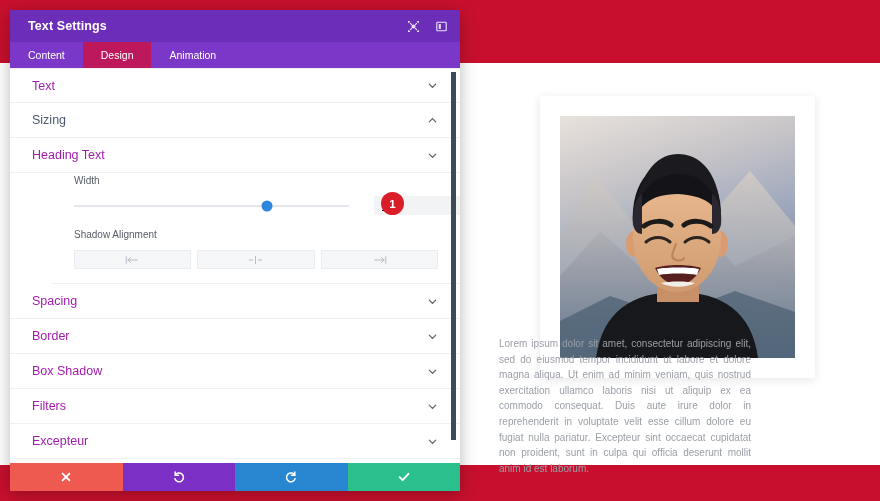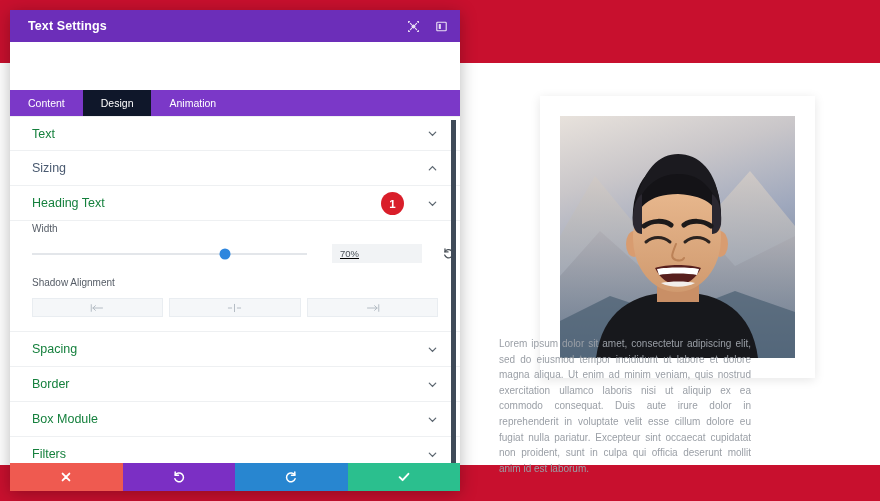--- a/index.html
+++ b/index.html
@@ -100,33 +100,32 @@
     opacity: 0.85;
   }
   .hdr-icon svg { display: block; }
 
   .modal-tabs {
     height: 26px;
     background: #7B38C8;
     display: flex;
     align-items: stretch;
     flex: 0 0 auto;
-    margin-top: 48px;
   }
 
   .tab {
     padding: 0 18px;
     display: flex;
     align-items: center;
     font-size: 10.5px;
     color: #ffffff;
     cursor: pointer;
     font-family: "Liberation Sans", sans-serif;
   }
-  .tab.active { background: #0f172a; }
+  .tab.active { background: #be185d; }
 
   .modal-body {
     flex: 1 1 auto;
     background: #ffffff;
     position: relative;
     overflow: hidden;
     border-left: 0;
   }
 
   .scroll-area {
@@ -142,33 +141,34 @@
     align-items: center;
     padding: 0 22px 0 22px;
     cursor: pointer;
     background: #ffffff;
   }
   .acc-row:first-child { border-top: 1px solid #eef0f2; }
 
   .acc-label {
     flex: 1 1 auto;
     font-size: 12.5px;
-    color: #15803d;
+    color: #a21caf;
     font-family: "Liberation Sans", sans-serif;
   }
   .acc-row.open .acc-label { color: #4a5a70; }
 
   .chev { width: 11px; height: 11px; color: #5c6670; }
   .chev svg { display: block; }
 
   
   .acc-content {
     padding: 2px 22px 14px 22px;
     border-bottom: 1px solid #eef0f2;
     background: #ffffff;
+    margin-left: 42px;
   }
 
   .field-label {
     font-size: 10px;
     color: #555c66;
     margin-bottom: 10px;
     font-family: "Liberation Sans", sans-serif;
   }
 
   .slider-row {
@@ -471,21 +471,21 @@
       <div class="acc-row">
         <span class="acc-label">Border</span>
         <span class="chev">
           <svg width="11" height="11" viewBox="0 0 12 12" fill="none" stroke="currentColor" stroke-width="1.4" stroke-linecap="round">
               <path d="M2.5 4.5 L6 8 L9.5 4.5"></path>
             </svg>
         </span>
       </div>
 
       <div class="acc-row">
-        <span class="acc-label">Box Module</span>
+        <span class="acc-label">Box Shadow</span>
         <span class="chev">
           <svg width="11" height="11" viewBox="0 0 12 12" fill="none" stroke="currentColor" stroke-width="1.4" stroke-linecap="round">
               <path d="M2.5 4.5 L6 8 L9.5 4.5"></path>
             </svg>
         </span>
       </div>
 
       <div class="acc-row">
         <span class="acc-label">Filters</span>
         <span class="chev">

